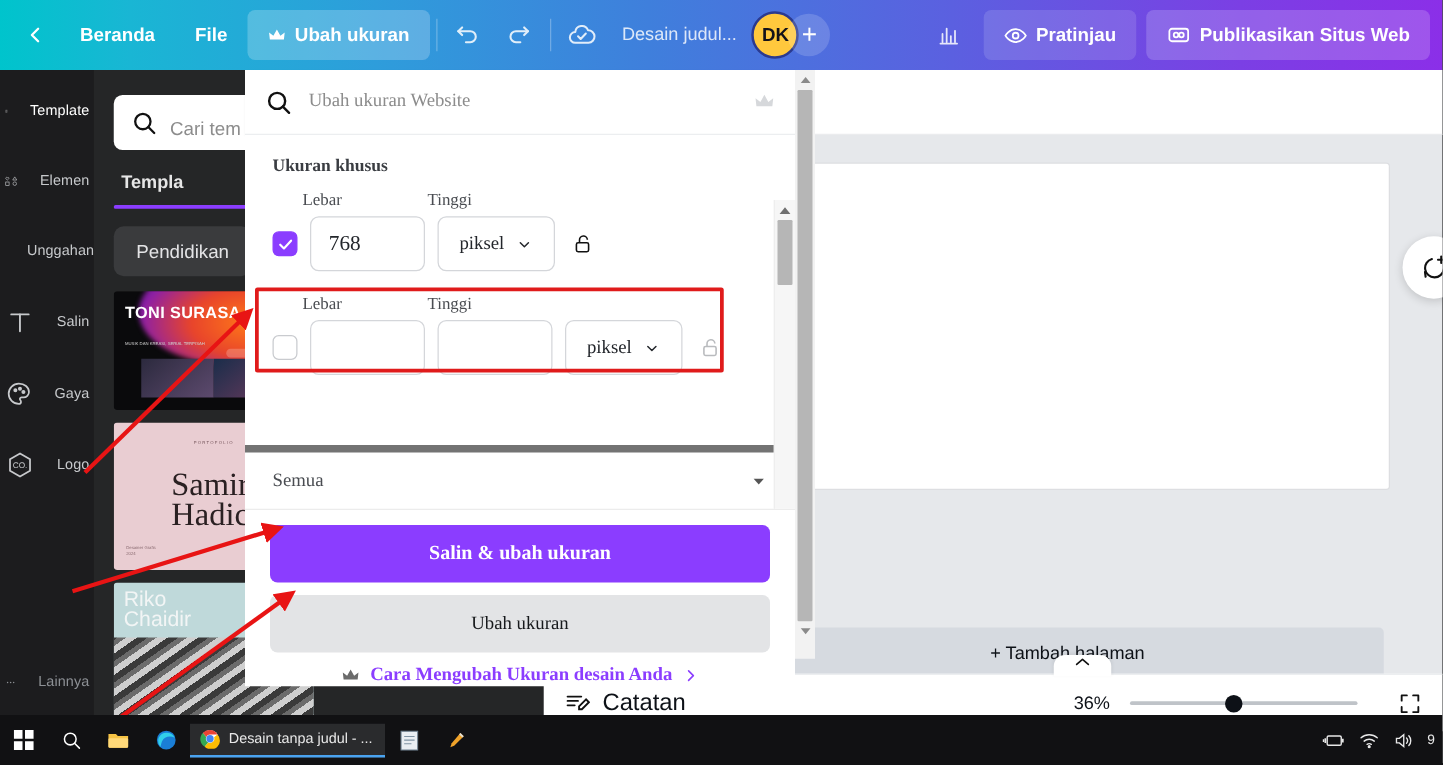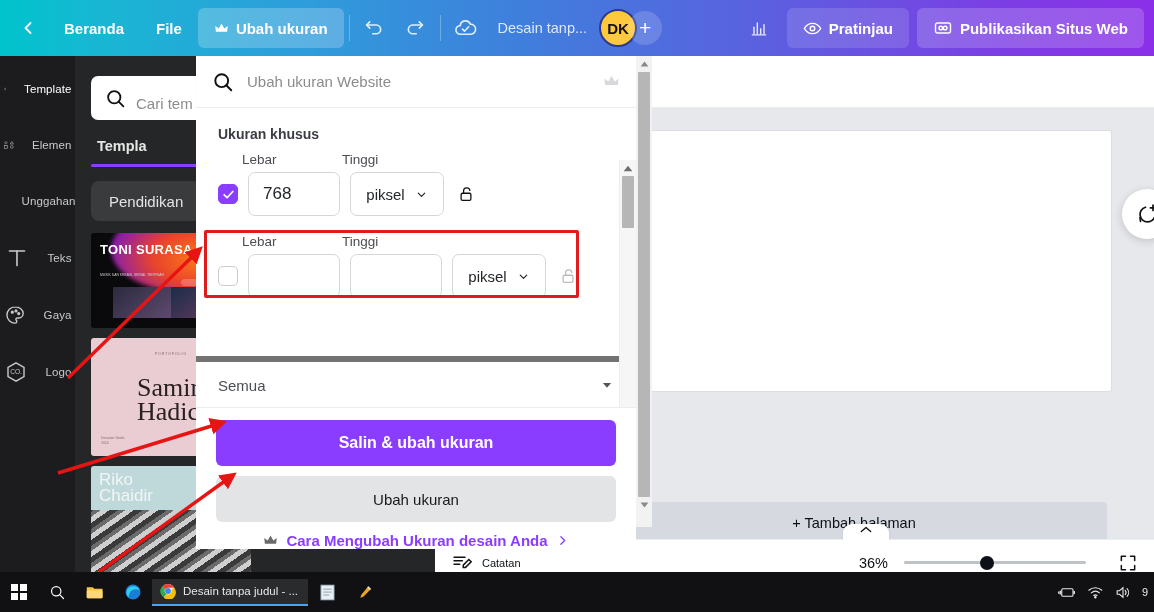--- a/index.html
+++ b/index.html
@@ -144,38 +144,38 @@
     background: #fff; border-radius: 50%; box-shadow: 0 2px 8px rgba(0,0,0,.16);
     display: flex; align-items: center; justify-content: center; cursor: pointer;
   }
 
   
   .bottombar {
     position: absolute; left: 435px; bottom: 27px; right: 0; height: 46px;
     background: #fff; display: flex; align-items: center; padding: 0 16px; z-index: 30;
     border-top: 1px solid #eceef0;
   }
-  .bb-notes { display: flex; align-items: center; gap: 10px; font-size: 11px; color: #0d1117; cursor: pointer; }
+  .bb-notes { display: flex; align-items: center; gap: 10px; font-size: 19px; color: #0d1117; cursor: pointer; }
   .bb-zoom { margin-left: auto; display: flex; align-items: center; gap: 16px; }
   .bb-pct { font-size: 14.5px; color: #0d1117; min-width: 34px; text-align: right; }
   .slider { position: relative; width: 182px; height: 14px; display: flex; align-items: center; cursor: pointer;}
   .slider .track { width: 100%; height: 3px; background: #bfc3c8; border-radius: 2px; }
   .slider .knob { position: absolute; left: 76px; width: 14px; height: 14px; border-radius: 50%; background: #0d1117; }
   .bb-full { margin-left: 16px; cursor: pointer; display:flex; }
   .chevtab {
     position: absolute; left: 843px; bottom: 71px; width: 46px; height: 17px;
     background: #fff; border-radius: 9px 9px 0 0;
     display: flex; align-items: flex-start; justify-content: center; z-index: 31; cursor: pointer;
     box-shadow: 0 -1px 3px rgba(0,0,0,.07);
   }
 
   
   .dialog {
     position: absolute; left: 196px; top: 56px; width: 440px; height: 471px;
-    z-index: 60; font-family: Liberation Sans, sans-serif;
+    z-index: 60; font-family: Liberation Serif, serif;
   }
   .dlg-search {
     height: 52px; background: #fff; display: flex; align-items: center;
     padding: 0 16px; gap: 13px; border-bottom: 1px solid #eceef0;
     box-shadow: 0 1px 2px rgba(0,0,0,.05);
   }
   .dlg-search .ph { color: #8c8c8c; font-size: 15px; flex: 1; }
   .dlg-body { position: relative; background: #fff; height: 419px; }
   .dlg-scrollarea {
     position: relative; height: 300px; background: #fff; overflow: hidden;
@@ -291,21 +291,21 @@
           <polyline points="17.5 4.5 21 8 17.5 11.5"></polyline>
         </svg>
     </div>
     <div class="tb-sep"></div>
     <div class="tb-icon-btn">
       <svg width="23" height="23" viewBox="0 0 24 24" fill="none" stroke="currentColor" stroke-width="1.7" stroke-linecap="round" stroke-linejoin="round">
           <path d="M6.5 18a4.5 4.5 0 0 1 0-9 5.5 5.5 0 0 1 10.6-1.5A4 4 0 0 1 17.5 18z"></path>
           <polyline points="8.8 12.6 11 14.8 15.3 10.2"></polyline>
         </svg>
     </div>
-    <div class="tb-title">Desain tanp...</div>
+    <div class="tb-title">Desain judul...</div>
     <div class="avatar">DK</div>
     <div class="plus-btn">
       <span>+</span>
     </div>
     <div class="tb-spacer"></div>
     <div class="tb-icon-btn soft" style="margin-right:8px">
       <svg width="20" height="20" viewBox="0 0 24 24" fill="none" stroke="currentColor" stroke-width="1.7" stroke-linecap="round">
           <line x1="6" y1="19" x2="6" y2="11"></line>
           <line x1="10" y1="19" x2="10" y2="6"></line>
           <line x1="14" y1="19" x2="14" y2="13"></line>
@@ -354,37 +354,45 @@
           <line x1="12" y1="19.5" x2="12" y2="9.5"></line>
           <polyline points="9 12.3 12 9.3 15 12.3"></polyline>
         </svg>
       <span class="lbl">Unggahan</span>
     </div>
     <div class="rail-item">
       <svg width="26" height="26" viewBox="0 0 24 24" fill="none" stroke="#c7c9cc" stroke-width="1.5" stroke-linecap="round">
           <line x1="5" y1="5.5" x2="19" y2="5.5"></line>
           <line x1="12" y1="5.5" x2="12" y2="19"></line>
         </svg>
-      <span class="lbl">Teks</span>
+      <span class="lbl">Salin</span>
     </div>
     <div class="rail-item">
       <svg width="26" height="26" viewBox="0 0 24 24" fill="none" stroke="#c7c9cc" stroke-width="1.5">
           <path d="M12 3.2a8.8 8.8 0 0 0 0 17.6c1.3 0 1.9-.8 1.9-1.7 0-1.2-1-1.5-1-2.5 0-.8.7-1.4 1.6-1.4h1.6a4.8 4.8 0 0 0 4.7-4.8c0-4-3.9-7.2-8.8-7.2z"></path>
           <circle cx="9" cy="9" r="1" fill="#c7c9cc"></circle>
           <circle cx="13" cy="7.6" r="1" fill="#c7c9cc"></circle>
           <circle cx="16" cy="10.4" r="1" fill="#c7c9cc"></circle>
         </svg>
       <span class="lbl">Gaya</span>
     </div>
     <div class="rail-item">
       <svg width="26" height="26" viewBox="0 0 24 24" fill="none" stroke="#c7c9cc" stroke-width="1.4">
           <path d="M12 2.8 20 7.4v9.2L12 21.2 4 16.6V7.4z"></path>
           <text x="12" y="14.4" font-size="6.6" fill="#c7c9cc" text-anchor="middle" stroke="none" font-family="Liberation Sans, sans-serif">CO.</text>
         </svg>
       <span class="lbl">Logo</span>
+    </div>
+    <div class="rail-item rail-bot">
+      <svg width="26" height="10" viewBox="0 0 26 10">
+          <circle cx="6" cy="5" r="1.7" fill="#8d9095"></circle>
+          <circle cx="13" cy="5" r="1.7" fill="#8d9095"></circle>
+          <circle cx="20" cy="5" r="1.7" fill="#8d9095"></circle>
+        </svg>
+      <span class="lbl" style="color:#8d9095">Lainnya</span>
     </div>
   </div>
 
   <div class="tplpanel">
     <div class="tpl-search">
       <svg width="21" height="21" viewBox="0 0 24 24" fill="none" stroke="#111" stroke-width="2.1" stroke-linecap="round">
           <circle cx="10.6" cy="10.6" r="7"></circle>
           <line x1="15.6" y1="15.6" x2="21" y2="21"></line>
         </svg>
       <span class="ph">Cari tem</span>

